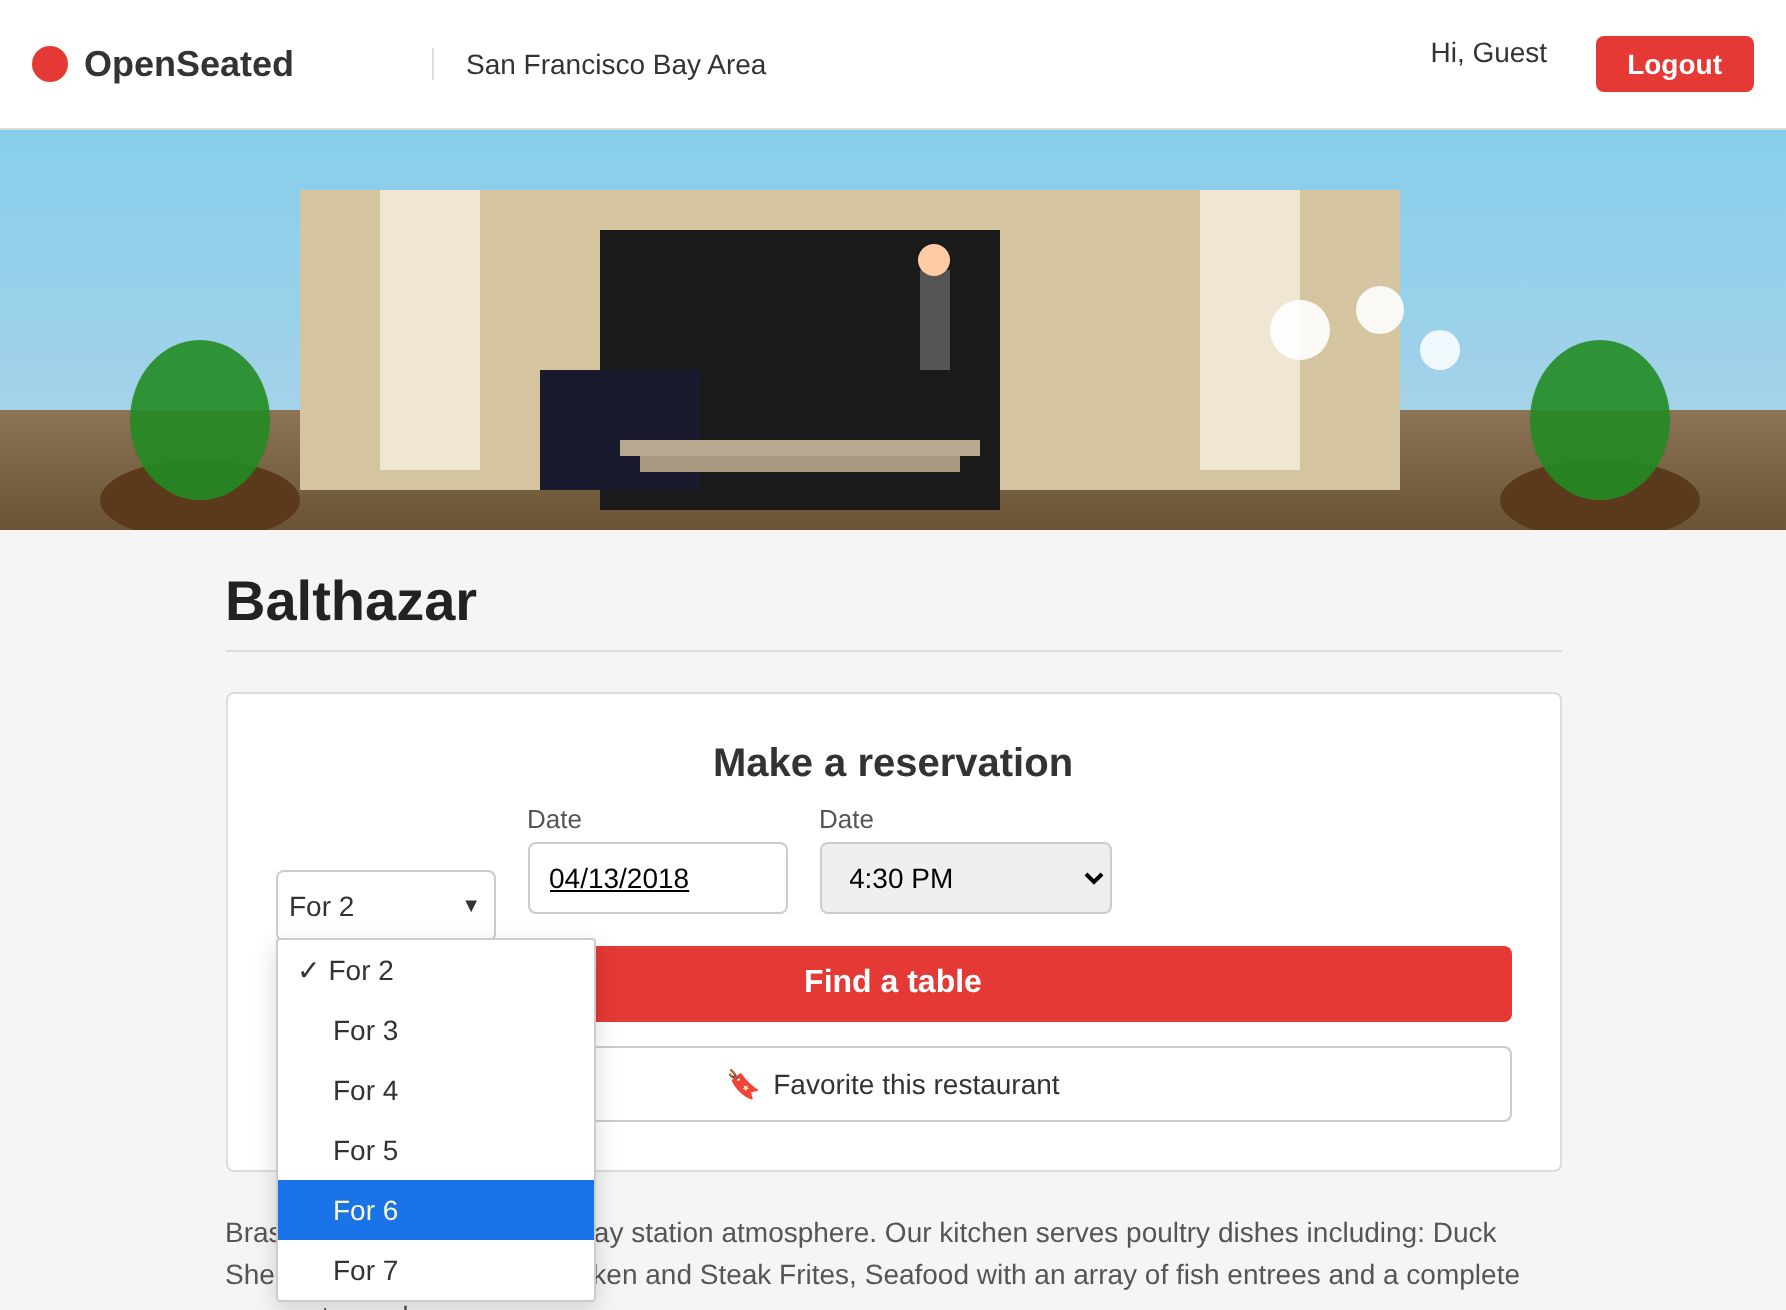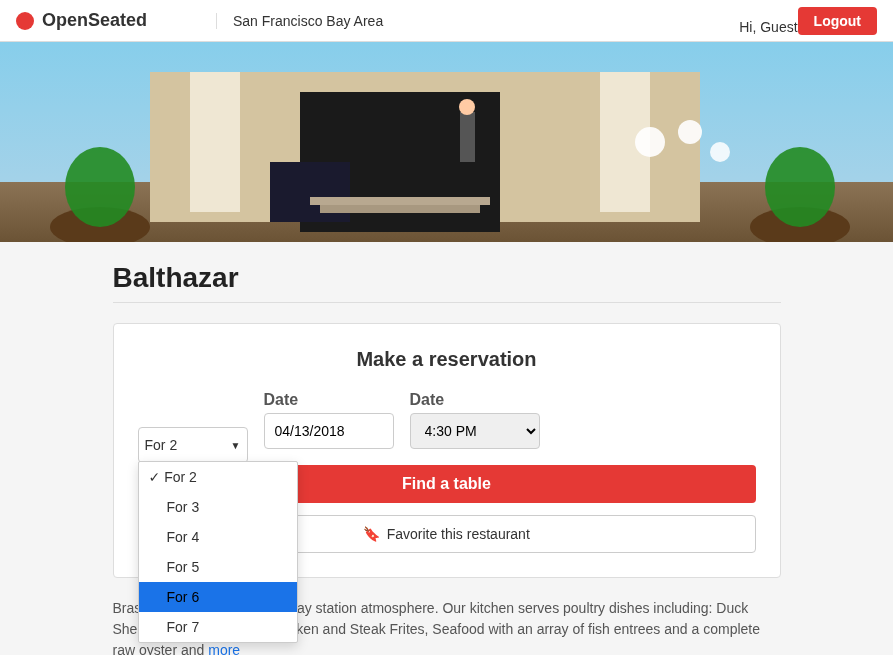--- a/index.html
+++ b/index.html
@@ -4,21 +4,21 @@
   <style>
     * { box-sizing: border-box; margin: 0; padding: 0; }
     body { font-family: Arial, sans-serif; background: #f5f5f5; color: #333; width: 893px; min-height: 655px; overflow-x: hidden; }
 
     
     .header {
       display: flex;
       align-items: center;
       background: #fff;
       border-bottom: 1px solid #ddd;
-      height: 42px;
+      height: 65px;
       padding: 0 16px;
     }
     .logo-area {
       display: flex;
       align-items: center;
       gap: 8px;
       flex: 0 0 200px;
     }
     .logo-dot {
       width: 18px;
@@ -34,22 +34,22 @@
     .location-area {
       flex: 0 0 200px;
       border-left: 1px solid #ddd;
       padding-left: 16px;
       font-size: 14px;
       color: #333;
     }
     .header-right {
       margin-left: auto;
       display: flex;
-      align-items: flex-end;
-      gap: 0;
+      align-items: flex-start;
+      gap: 24px;
     }
     .hi-guest {
       font-size: 14px;
       color: #333;
     }
     .logout-btn {
       background: #e53935;
       color: #fff;
       border: none;
       border-radius: 4px;
@@ -108,59 +108,60 @@
       border: 1px solid #ddd;
       border-radius: 4px;
       padding: 24px;
       margin-bottom: 20px;
       position: relative;
     }
     .reservation-title {
       text-align: center;
       font-size: 20px;
       font-weight: bold;
-      margin-bottom: 20px;
+      margin-bottom: 8px;
       color: #333;
     }
 
     .form-row {
       display: flex;
       gap: 16px;
       align-items: flex-end;
       margin-bottom: 16px;
       position: relative;
     }
 
     .form-group {
       display: flex;
       flex-direction: column;
       gap: 4px;
     }
     .form-group label {
-      font-size: 16px;
+      font-size: 13px;
       color: #555;
-      font-weight: bold;
+      font-weight: normal;
     }
     .form-group select,
     .form-group input {
       border: 1px solid #ccc;
       border-radius: 4px;
       padding: 6px 10px;
       font-size: 14px;
       height: 36px;
     }
 
     .party-select {
       width: 110px;
     }
     .date-input {
       width: 130px;
+      text-decoration: underline;
     }
     .time-select {
-      width: 130px;
+      width: 146px;
     }
 
     .find-table-btn {
       background: #e53935;
       color: #fff;
       border: none;
       border-radius: 4px;
       padding: 10px 0;
       font-size: 16px;
       font-weight: bold;
@@ -210,21 +211,21 @@
     .dropdown-item.selected {
       padding-left: 10px;
     }
     .dropdown-item.selected::before {
       content: '✓';
       margin-right: 4px;
       color: #333;
     }
     .dropdown-item.highlighted {
       background: #1a73e8;
-      color: #000000;
+      color: #fef9c3;
     }
 
     .description-text {
       font-size: 14px;
       color: #555;
       line-height: 1.5;
       margin-top: 10px;
     }
     .description-text a {
       color: #1a73e8;

